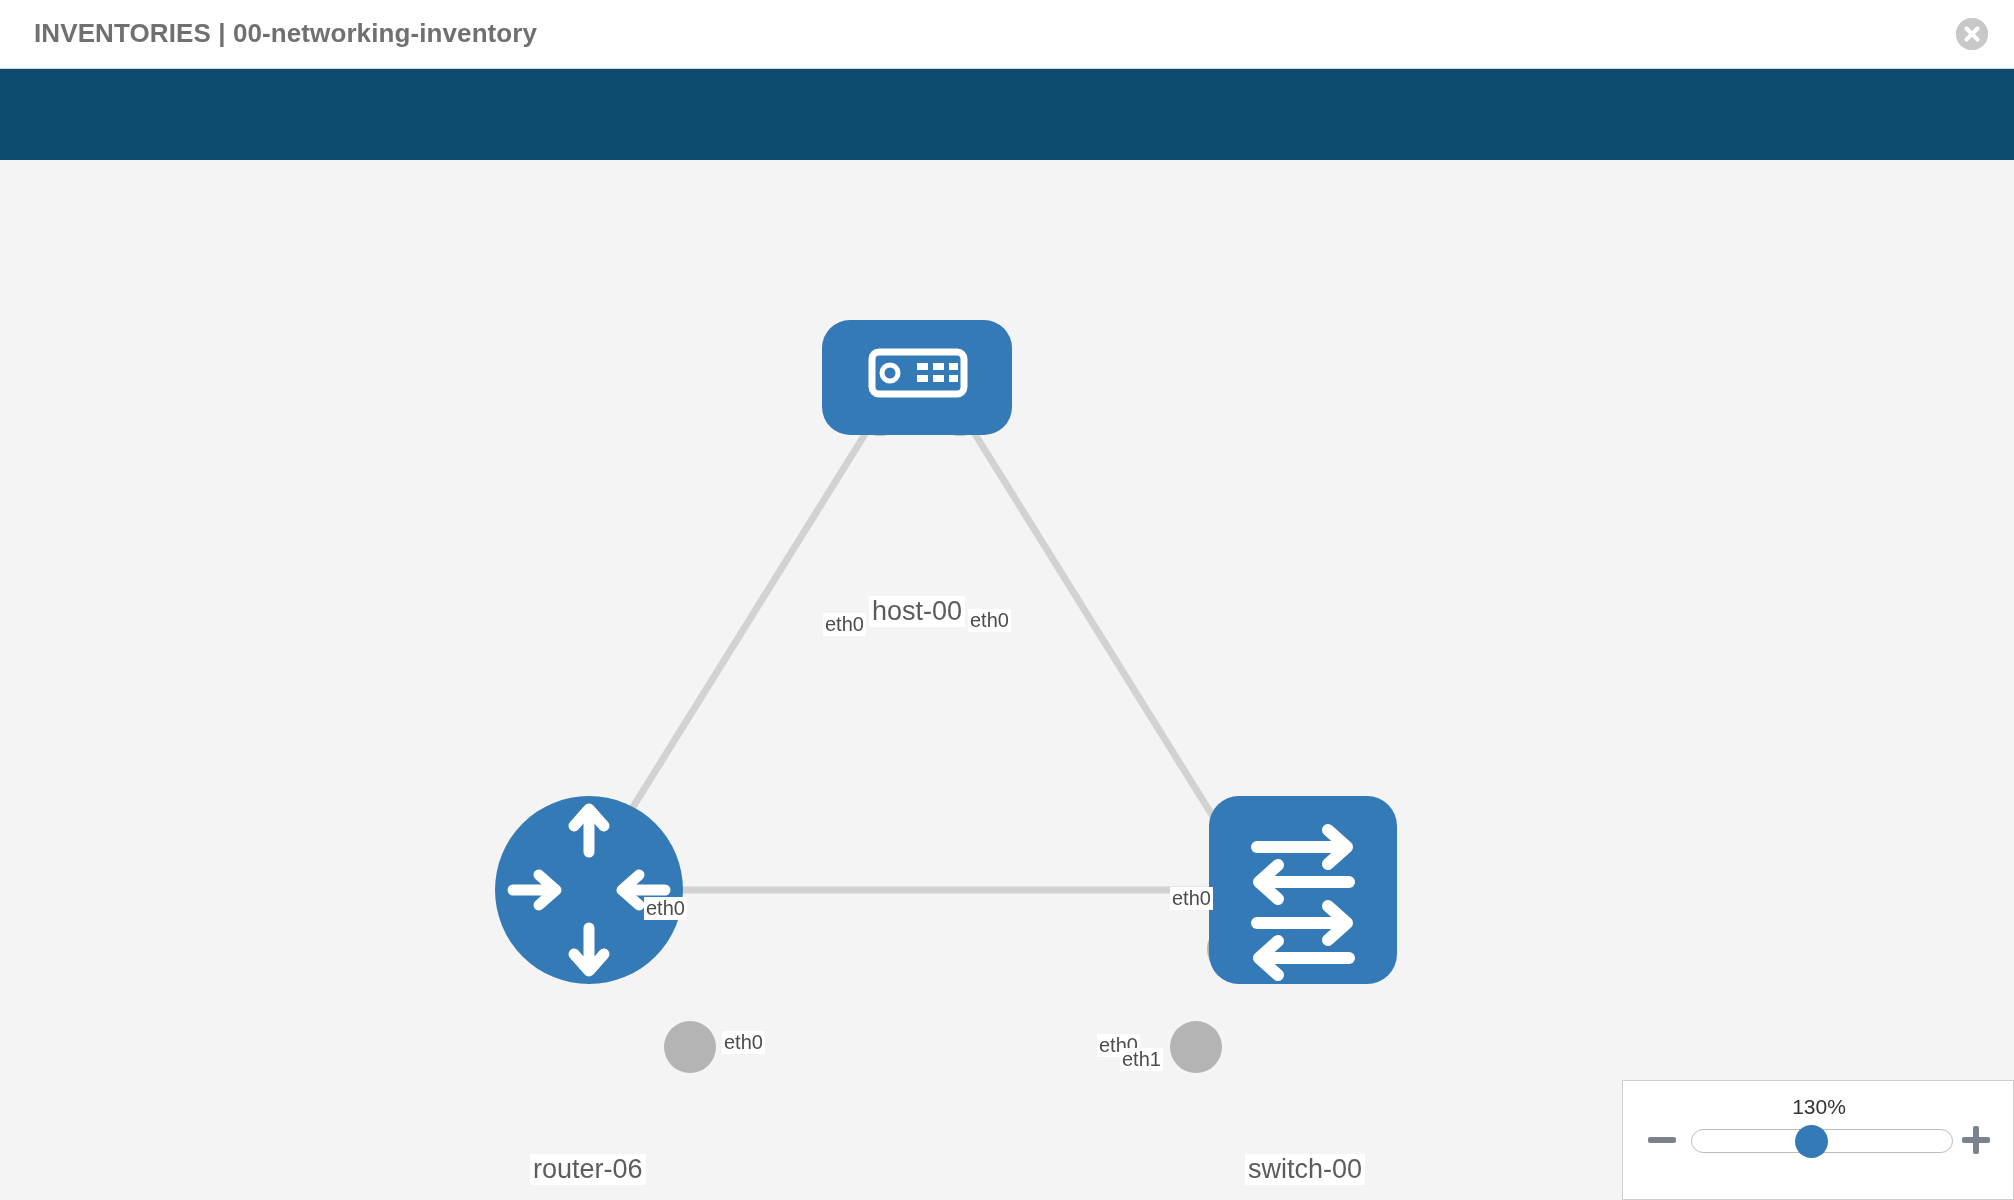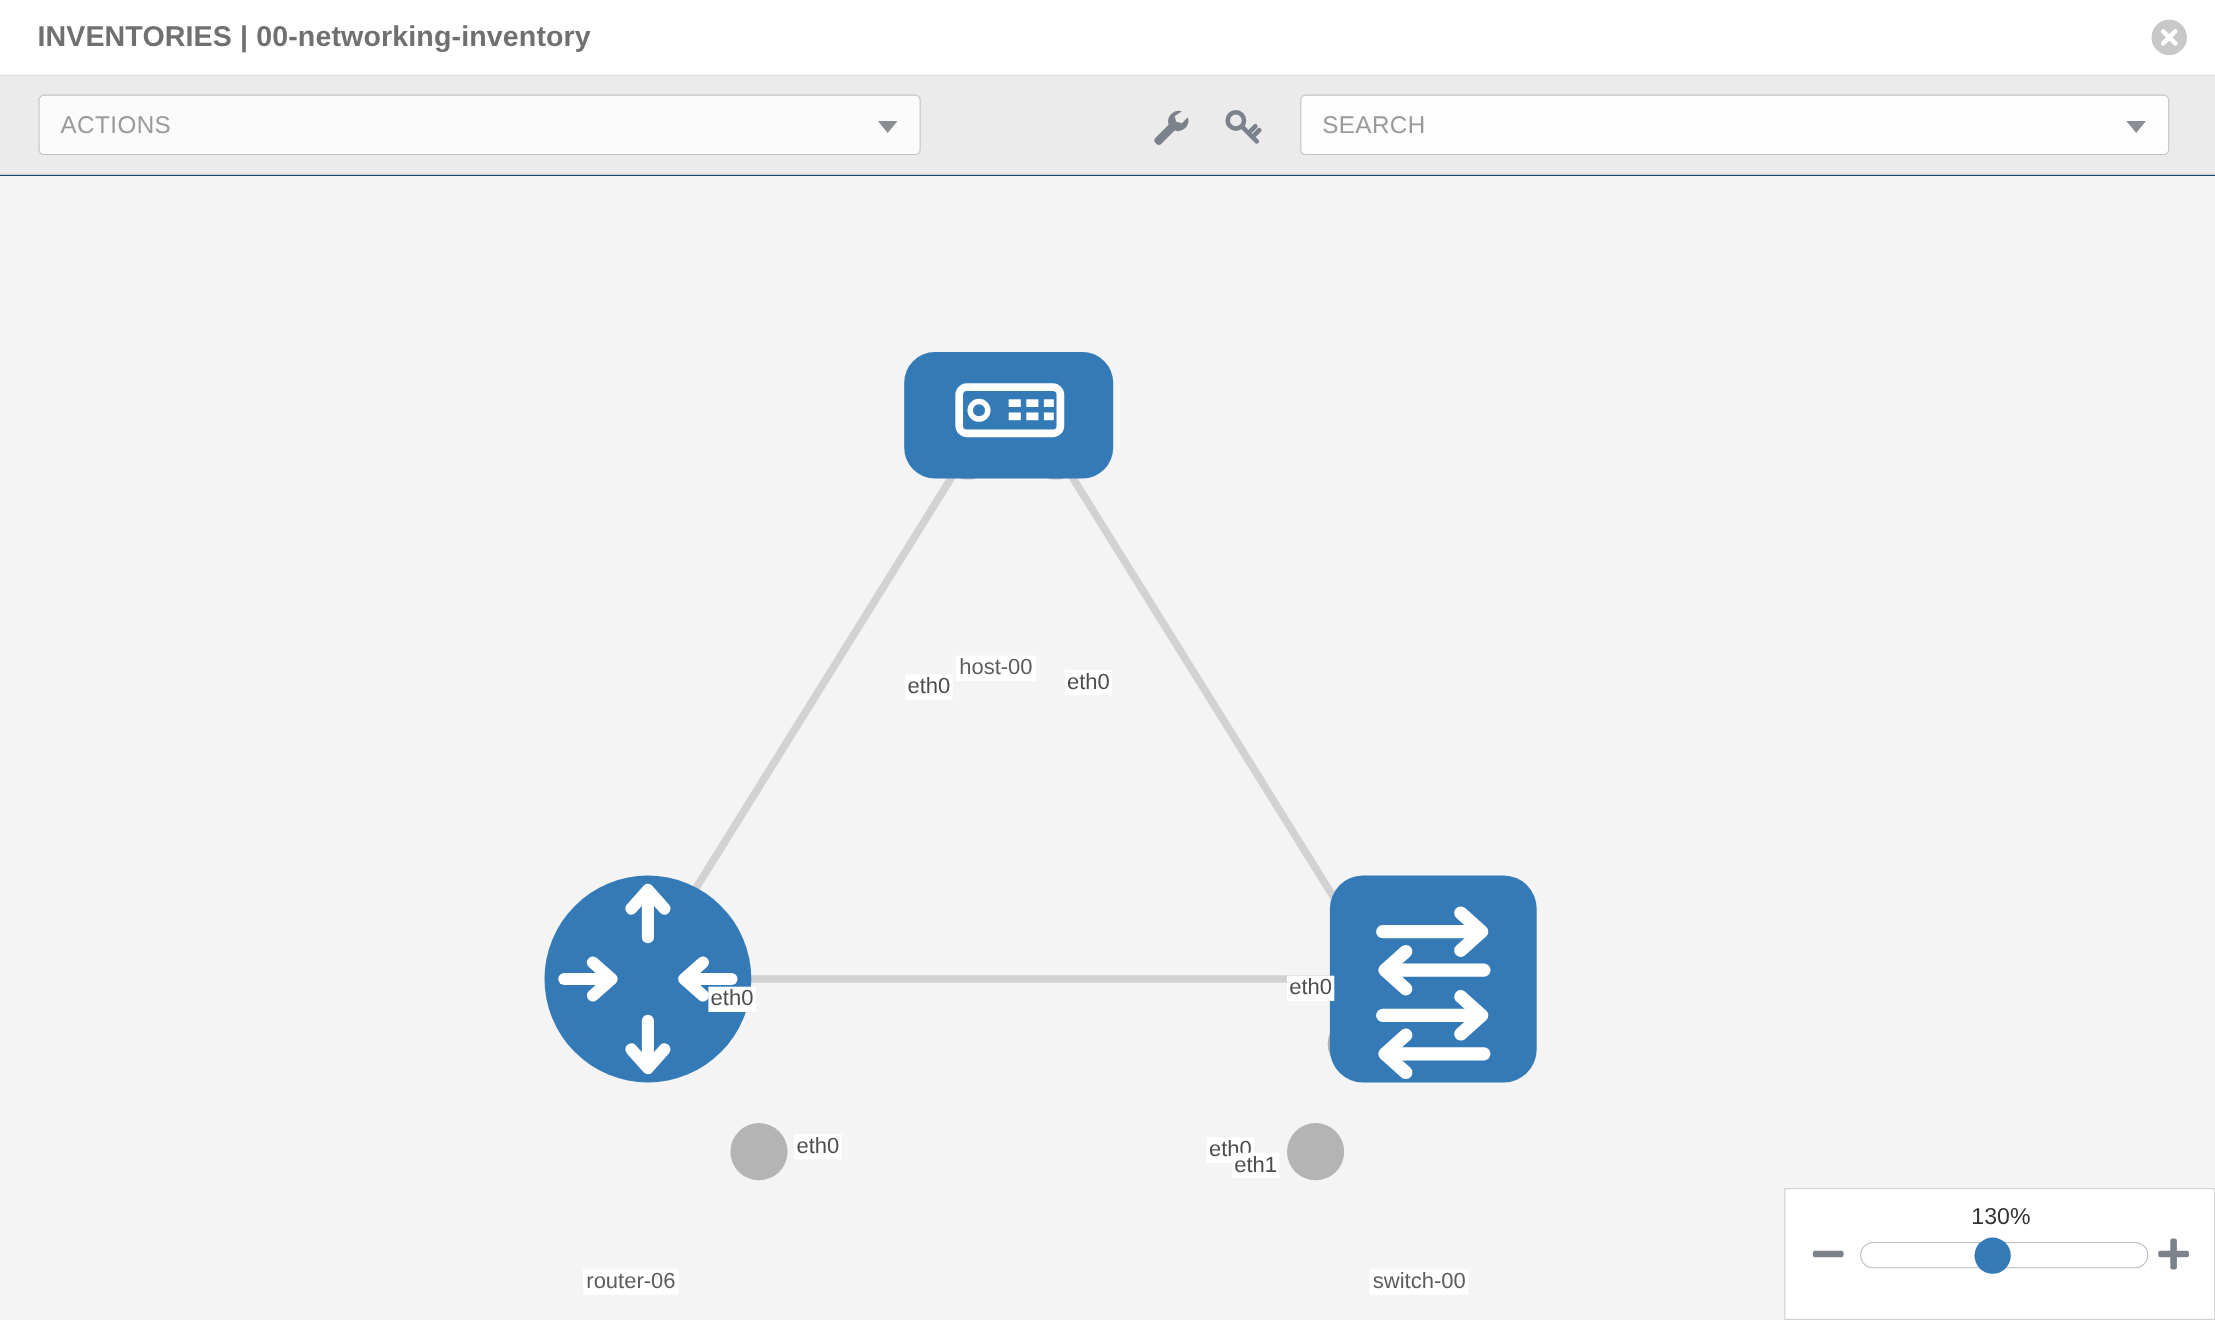--- a/index.html
+++ b/index.html
@@ -126,21 +126,21 @@
     left: 0; top: 160px;
     width: 2014px;
     height: 1040px;
     background: #f4f4f4;
     overflow: hidden;
   }
   .canvas svg { position: absolute; left: 0; top: 0; }
 
   .node-label {
     position: absolute;
-    font-size: 20px;
+    font-size: 27px;
     color: #5c5c5c;
     background: #ffffff;
     padding: 0 3px;
     white-space: nowrap;
     line-height: 1.15;
   }
   .port-label {
     position: absolute;
     font-size: 20px;
     color: #4c4c4c;
@@ -209,49 +209,20 @@
   <div class="header">
     <div class="header-title">INVENTORIES | 00-networking-inventory</div>
     <div class="close-btn">
       <svg width="32" height="32" viewBox="0 0 32 32">
         <circle cx="16" cy="16" r="16" fill="#c8c8c8"></circle>
         <path d="M10.5 10.5 L21.5 21.5 M21.5 10.5 L10.5 21.5" stroke="#ffffff" stroke-width="4.2" stroke-linecap="round"></path>
       </svg>
     </div>
   </div>
 
-  <div class="toolbar">
-
-    <div class="actions-select">
-      <span class="actions-label">ACTIONS</span>
-      <span class="caret"></span>
-    </div>
-
-    <div class="tool-icon wrench">
-      <svg width="40" height="38" viewBox="0 0 40 38">
-        <path d="M31.5 4.2 a9.6 9.6 0 0 0 -12.1 12.1 L7.5 28.2 a3.4 3.4 0 0 0 0 4.8 l0.6 0.6 a3.4 3.4 0 0 0 4.8 0 L24.8 21.7 a9.6 9.6 0 0 0 12.1 -12.1 l-5.5 5.5 -5.1 -1.4 -1.4 -5.1 z" fill="#7b828c"></path>
-      </svg>
-    </div>
-
-    <div class="tool-icon key">
-      <svg width="40" height="38" viewBox="0 0 40 38">
-        <g fill="none" stroke="#7b828c" stroke-width="4.2" stroke-linecap="round">
-          <circle cx="13.5" cy="12.5" r="7.4"></circle>
-          <path d="M18.9 17.9 L32.5 31.5"></path>
-          <path d="M27.0 22.0 L31.2 17.8"></path>
-          <path d="M30.6 25.6 L34.8 21.4"></path>
-        </g>
-      </svg>
-    </div>
-
-    <div class="search-box">
-      <span class="search-label">SEARCH</span>
-      <span class="caret"></span>
-    </div>
-  </div>
 
   <div class="canvas">
 
     <svg width="2014" height="1040">
 
       <g>
         <line x1="600" y1="700" x2="880" y2="250" stroke="#d2d2d2" stroke-width="7"></line>
         <line x1="960" y1="250" x2="1240" y2="700" stroke="#d2d2d2" stroke-width="7"></line>
         <line x1="640" y1="730" x2="1240" y2="730" stroke="#d2d2d2" stroke-width="7"></line>
       </g>

